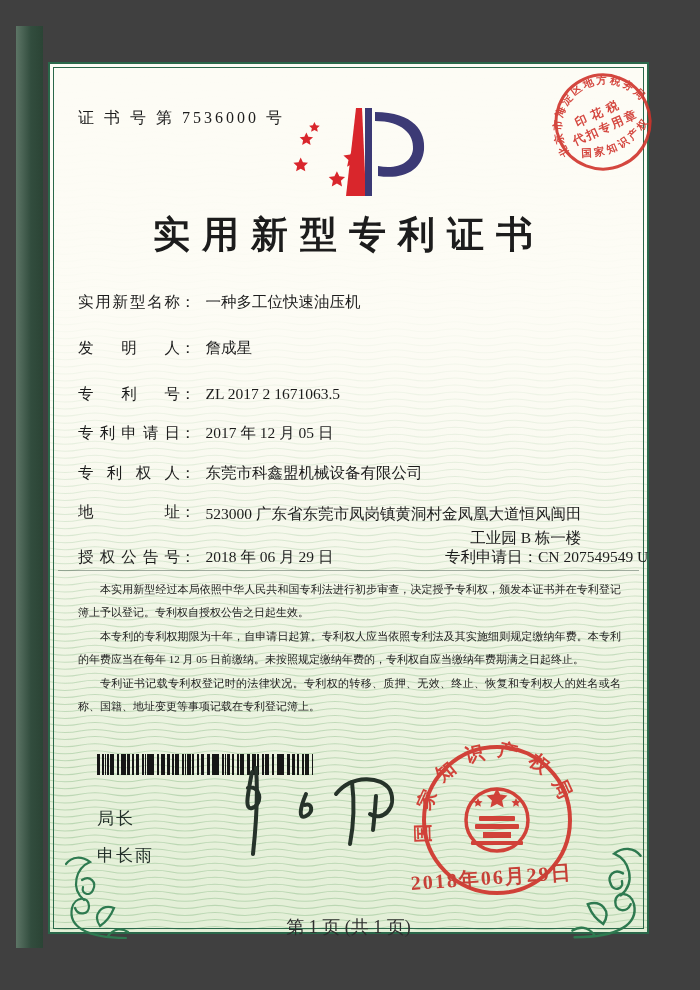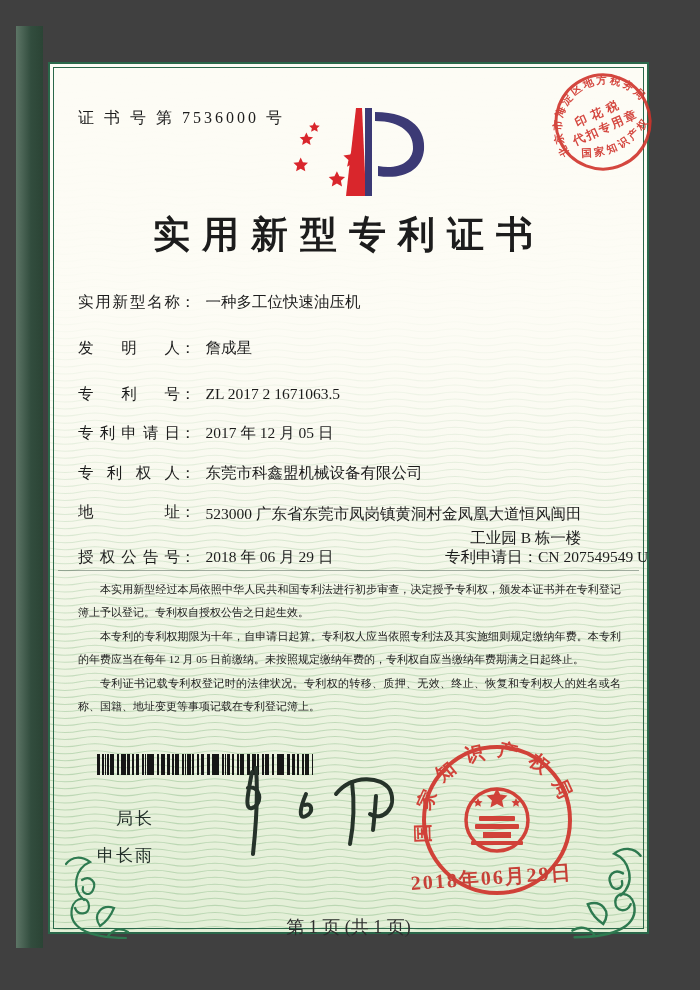--- a/index.html
+++ b/index.html
@@ -27,21 +27,21 @@
   .grant-no{position:absolute;left:367px;top:0;}
   .sep{position:absolute;left:8px;right:8px;top:506px;border-top:1px solid rgba(90,110,95,.55);}
   .paras{position:absolute;left:28px;right:26px;top:514px;font-size:11px;line-height:23.4px;
          text-align:justify;}
   .paras p{margin:0;text-indent:2em;}
   .barcode{position:absolute;left:47px;top:690px;width:216px;height:21px;
      background:repeating-linear-gradient(90deg,#161616 0 2px,rgba(0,0,0,0) 2px 5px),
                 repeating-linear-gradient(90deg,#161616 0 1px,rgba(0,0,0,0) 1px 8px),
                 repeating-linear-gradient(90deg,#161616 0 3px,rgba(0,0,0,0) 3px 13px);}
   .commissioner{position:absolute;left:47px;top:736px;font-family:"Liberation Sans","DejaVu Sans",sans-serif;
-                font-size:17px;letter-spacing:2px;line-height:37px;color:#23302a;text-align:right;}
+                font-size:17px;letter-spacing:2px;line-height:37px;color:#23302a;}
   .signature{position:absolute;left:168px;top:700px;width:190px;height:100px;}
   .seal{position:absolute;left:357px;top:668px;width:180px;height:185px;}
   .stamp{position:absolute;left:492px;top:-4px;width:122px;height:130px;}
   .ornament-left{position:absolute;left:2px;top:782px;width:80px;height:100px;}
   .ornament-right{position:absolute;left:518px;top:768px;width:88px;height:118px;transform:scaleX(-1);}
   .footer{position:absolute;left:0;top:851px;width:100%;text-align:center;font-size:18px;color:#2e2e2e;}
   svg text{font-family:"Liberation Serif","DejaVu Serif",serif;}
 </style>
 </head>
 <body>

